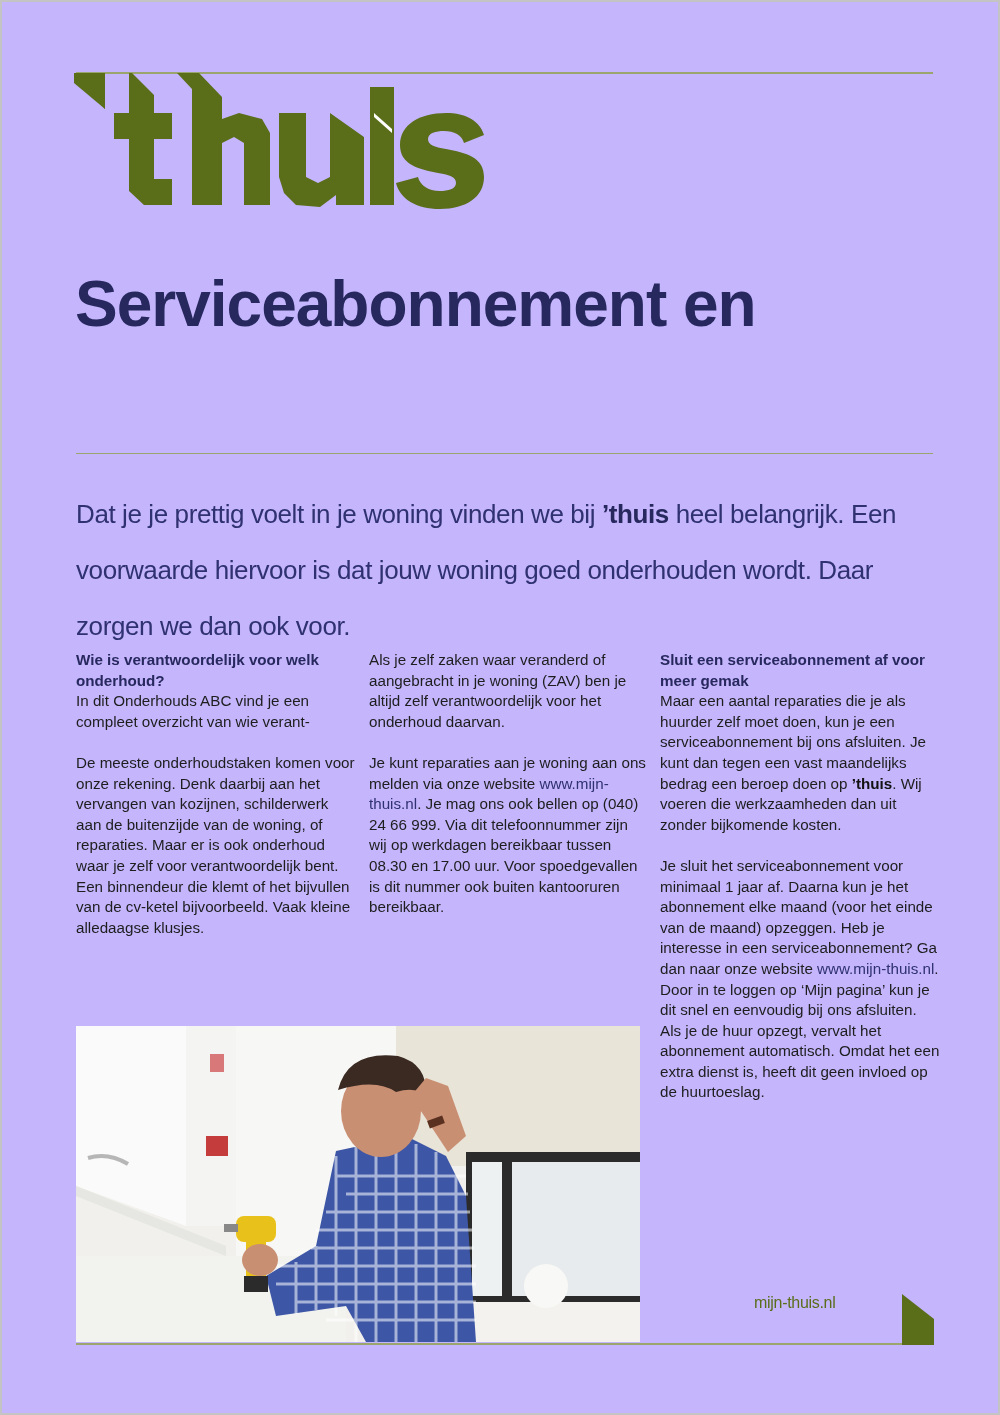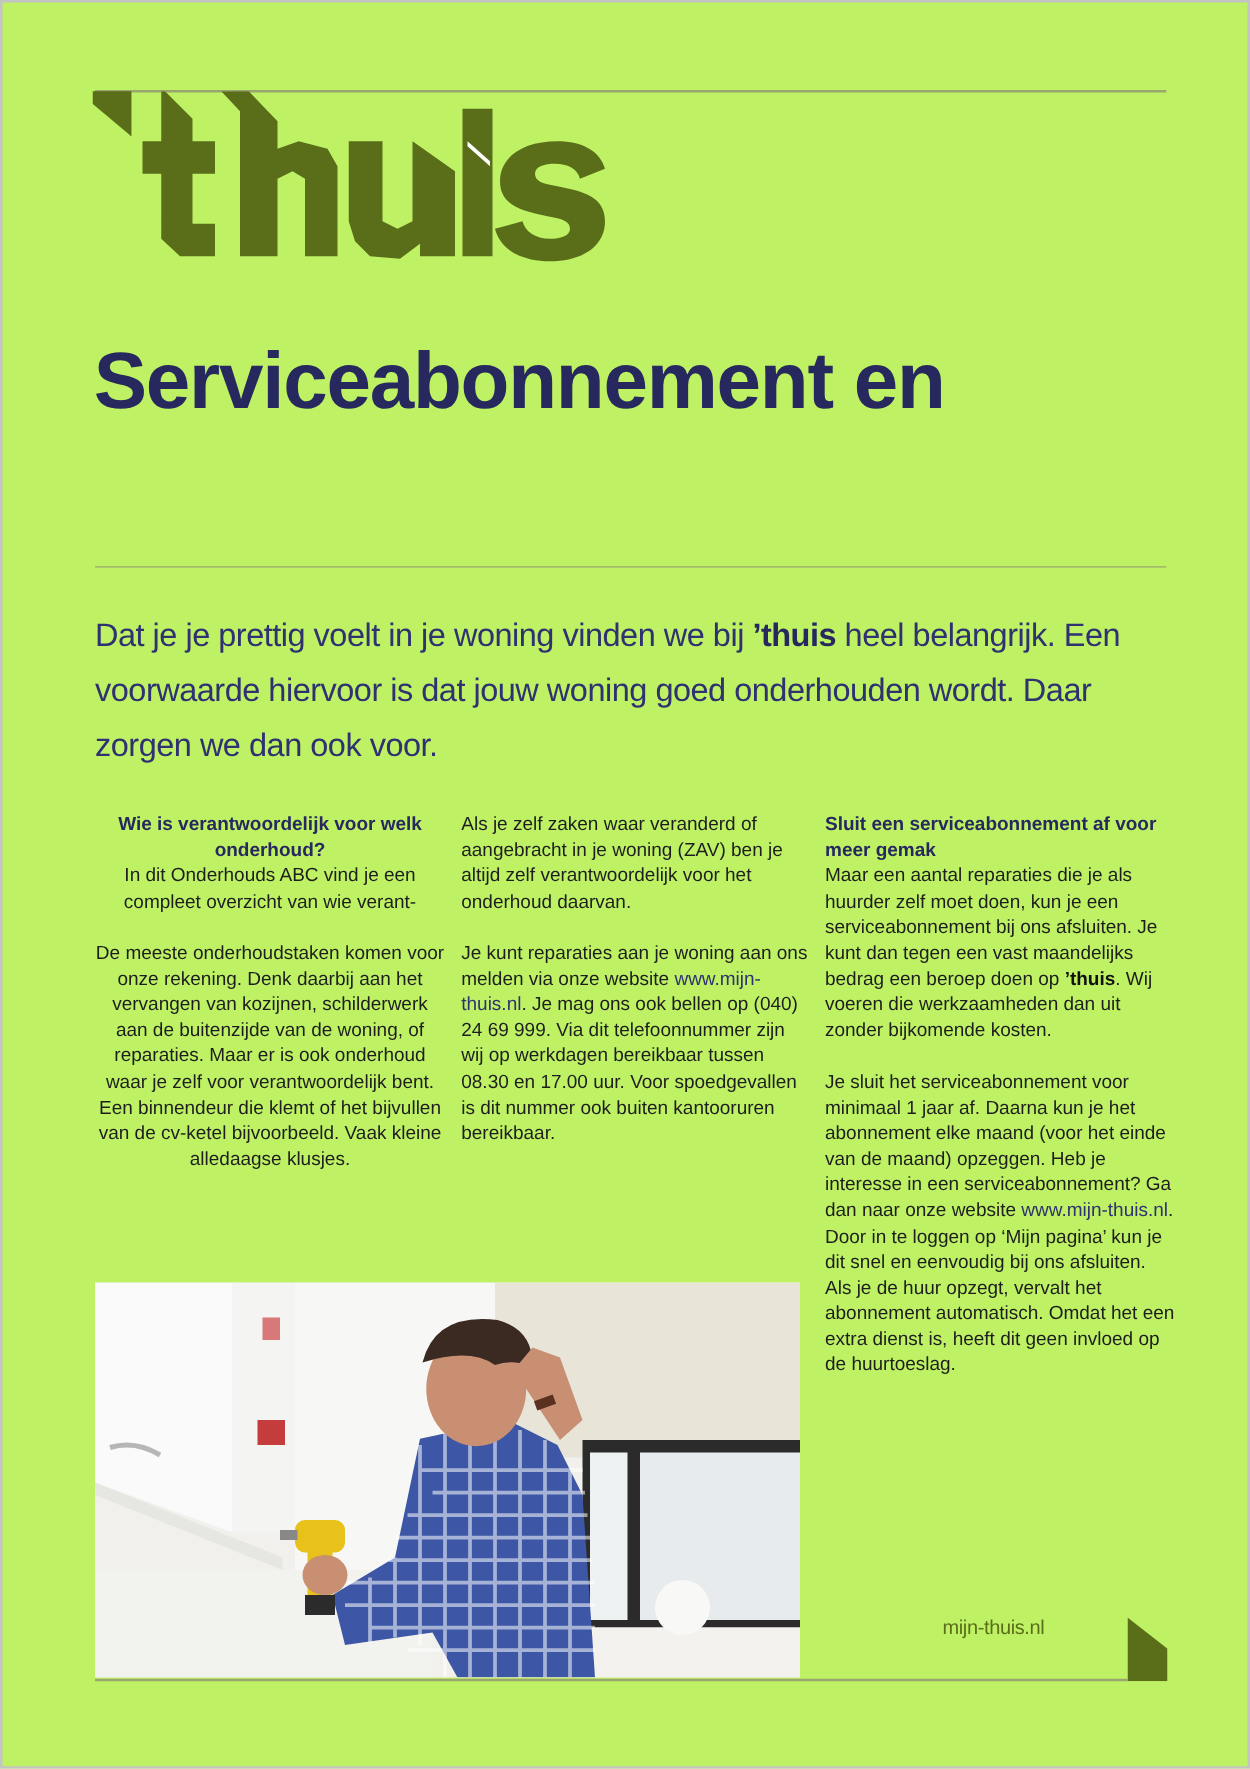--- a/index.html
+++ b/index.html
@@ -1,46 +1,46 @@
 <!DOCTYPE html>
 <html><head>
   <meta charset="utf-8">
   <style>
     * { margin: 0; padding: 0; box-sizing: border-box; }
     html, body { width: 1000px; height: 1415px; background: #ffffff; overflow: hidden; }
     body { font-family: "Liberation Sans", sans-serif; position: relative; }
     .page {
       position: absolute; left: 0; top: 0; width: 1000px; height: 1415px;
-      border: 2px solid #c4c4c4; background: #bef264;
+      border: 2px solid #c4c4c4; background: #c4b5fd;
     }
     .rule { position: absolute; height: 2px; background: #9aa66e; }
     .rule-top { left: 74px; top: 70px; width: 857px; }
     .rule-mid { left: 74px; top: 451px; width: 857px; height: 1px; }
     .rule-bottom { left: 74px; top: 1341px; width: 826px; }
 
     
     .logo { position: absolute; left: 72px; top: 71px; width: 440px; height: 140px; }
 
     .title {
       position: absolute; left: 73px; top: 262px; width: 860px;
       color: #27285e; font-weight: bold; font-size: 64px; line-height: 80px;
       letter-spacing: -1px;
     }
 
     .intro {
       position: absolute; left: 74px; top: 484px; width: 860px;
-      color: #2f3170; font-size: 26px; line-height: 44px; letter-spacing: -0.4px;
+      color: #2f3170; font-size: 26px; line-height: 56px; letter-spacing: -0.4px;
     }
     .intro b { font-weight: bold; color: #27285e; }
 
     .col {
       position: absolute; top: 648px; width: 280px;
       font-size: 15.2px; line-height: 20.6px; color: #1e1e1e;
     }
-    .col-1 { left: 74px; text-align: center; }
+    .col-1 { left: 74px; }
     .col-2 { left: 367px; }
     .col-3 { left: 658px; }
     .col h3 { font-size: 15.2px; line-height: 20.6px; font-weight: bold; color: #27285e; }
     .col p { margin-bottom: 20.6px; }
     .col .link { color: #2f3170; }
     .col b { font-weight: bold; color: #111; }
 
     .photo {
       position: absolute; left: 74px; top: 1024px; width: 564px; height: 316px;
       overflow: hidden; background: #f2f1ec;
@@ -87,21 +87,21 @@
   <p class="intro"><span>Dat je je prettig voelt in je woning vinden we bij </span><b>’thuis</b><span> heel belangrijk. Een voorwaarde hiervoor is dat jouw woning goed onderhouden wordt. Daar zorgen we dan ook voor.</span></p>
 
   <div class="col col-1">
     <h3>Wie is verantwoordelijk voor welk onderhoud?</h3>
     <p>In dit Onderhouds ABC vind je een compleet overzicht van wie verant-</p>
     <p>De meeste onderhoudstaken komen voor onze rekening. Denk daarbij aan het vervangen van kozijnen, schilderwerk aan de buitenzijde van de woning, of reparaties. Maar er is ook onderhoud waar je zelf voor verantwoordelijk bent. Een binnendeur die klemt of het bijvullen van de cv-ketel bijvoorbeeld. Vaak kleine alledaagse klusjes.</p>
   </div>
 
   <div class="col col-2">
     <p>Als je zelf zaken waar veranderd of aangebracht in je woning (ZAV) ben je altijd zelf verantwoordelijk voor het onderhoud daarvan.</p>
-    <p><span>Je kunt reparaties aan je woning aan ons melden via onze website </span><span class="link">www.mijn-thuis.nl</span><span>. Je mag ons ook bellen op (040) 24 69 999. Via dit telefoonnummer zijn wij op werkdagen bereikbaar tussen 08.30 en 17.00 uur. Voor spoedgevallen is dit nummer ook buiten kantooruren bereikbaar.</span></p>
+    <p><span>Je kunt reparaties aan je woning aan ons melden via onze website </span><span class="link">www.mijn-thuis.nl</span><span>. Je mag ons ook bellen op (040) 24 66 999. Via dit telefoonnummer zijn wij op werkdagen bereikbaar tussen 08.30 en 17.00 uur. Voor spoedgevallen is dit nummer ook buiten kantooruren bereikbaar.</span></p>
   </div>
 
   <div class="col col-3">
     <h3>Sluit een serviceabonnement af voor meer gemak</h3>
     <p><span>Maar een aantal reparaties die je als huurder zelf moet doen, kun je een serviceabonnement bij ons afsluiten. Je kunt dan tegen een vast maandelijks bedrag een beroep doen op </span><b>’thuis</b><span>. Wij voeren die werkzaamheden dan uit zonder bijkomende kosten.</span></p>
     <p><span>Je sluit het serviceabonnement voor minimaal 1 jaar af. Daarna kun je het abonnement elke maand (voor het einde van de maand) opzeggen. Heb je interesse in een serviceabonnement? Ga dan naar onze website </span><span class="link">www.mijn-thuis.nl</span><span>. Door in te loggen op ‘Mijn pagina’ kun je dit snel en eenvoudig bij ons afsluiten. Als je de huur opzegt, vervalt het abonnement automatisch. Omdat het een extra dienst is, heeft dit geen invloed op de huurtoeslag.</span></p>
   </div>
 
   <div class="photo">
     <svg width="564" height="316" viewBox="0 0 564 316" xmlns="http://www.w3.org/2000/svg">

